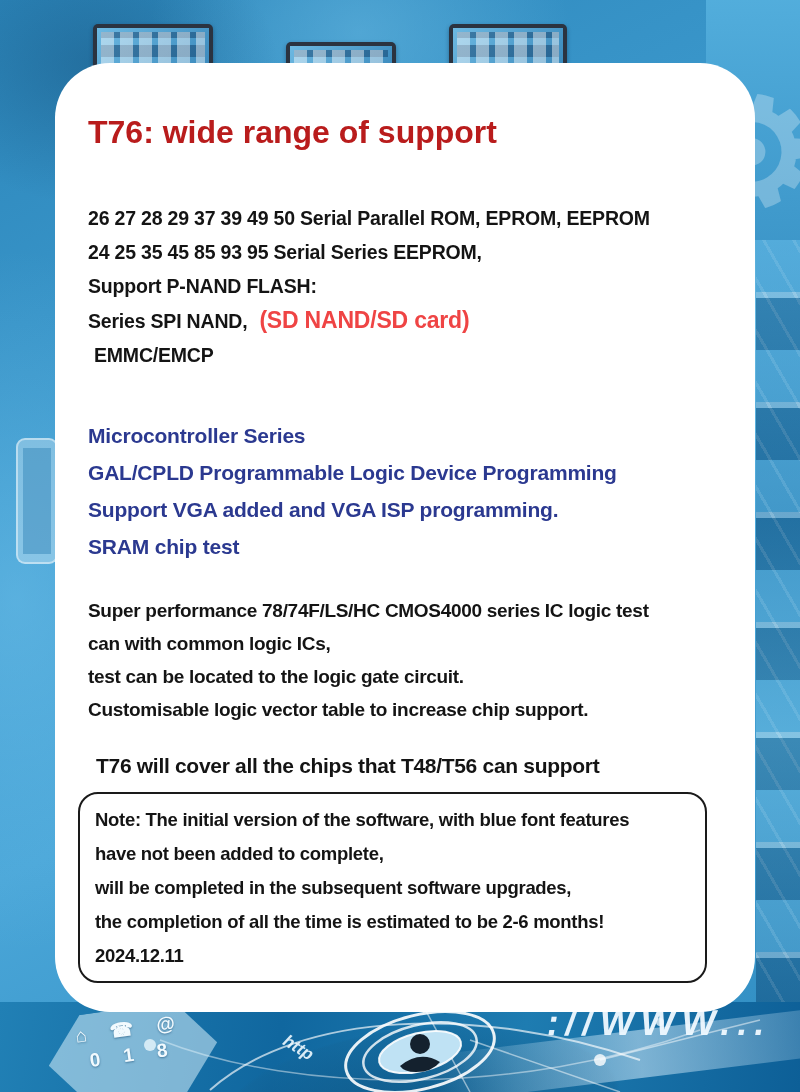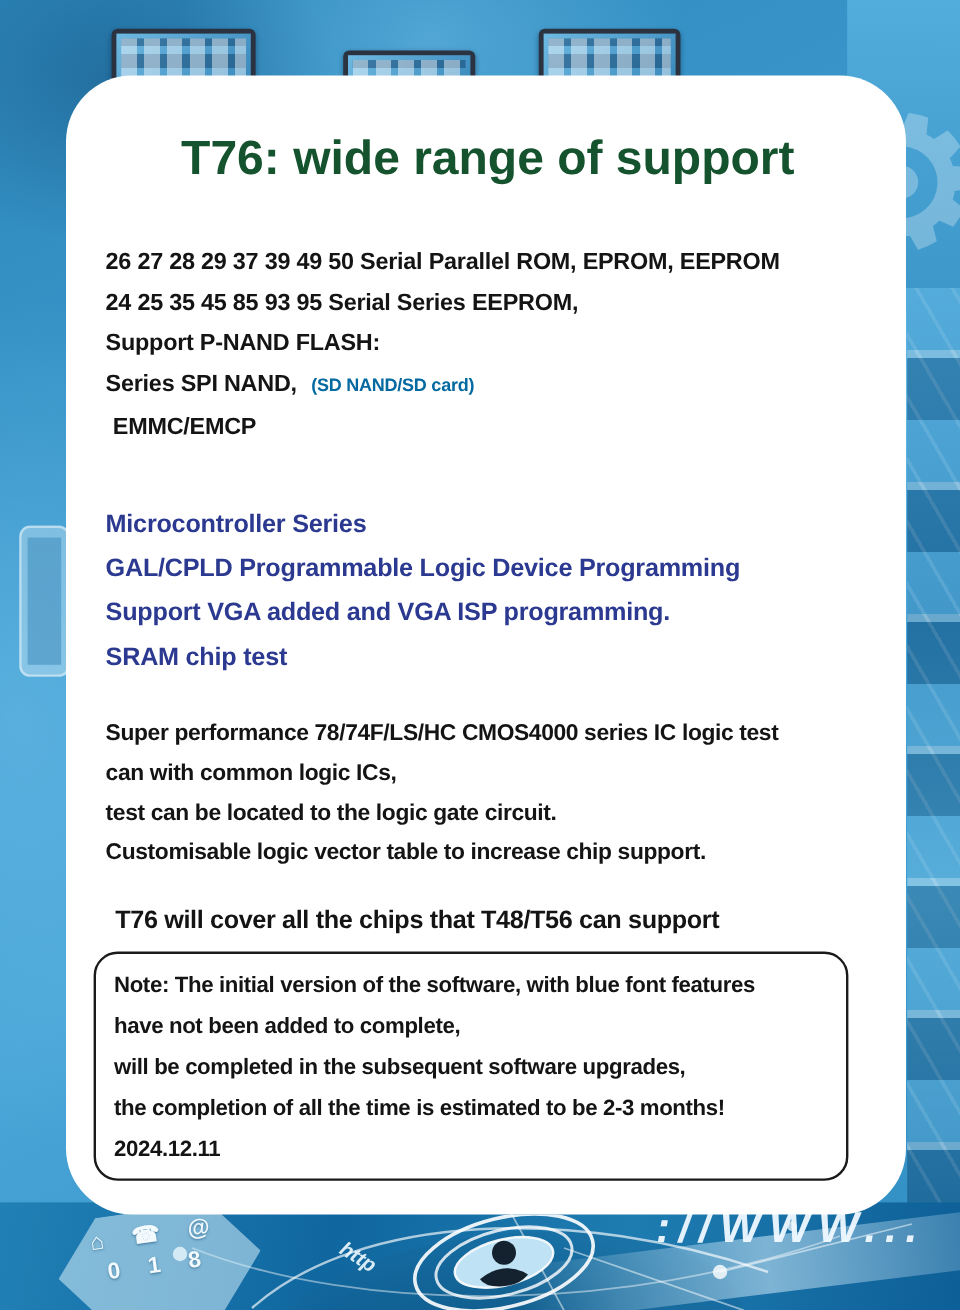--- a/index.html
+++ b/index.html
@@ -53,24 +53,24 @@
     text-align:center;padding-top:12px;line-height:26px;text-shadow:0 1px 2px rgba(10,60,100,.5);}
   .http{position:absolute;left:282px;top:1038px;color:rgba(240,250,255,.9);
     font-size:17px;font-style:italic;transform:rotate(32deg);}
   .www{position:absolute;right:28px;top:1002px;color:rgba(240,249,255,.95);
     font-size:36px;letter-spacing:7px;transform:skewX(-10deg);}
   .netlines{position:absolute;left:0;top:1000px;width:800px;height:92px;}
   .user-rings{position:absolute;left:340px;top:1012px;width:160px;height:80px;}
   
   .card{position:absolute;left:55px;top:63px;width:700px;height:949px;background:#ffffff;
     border-radius:55px;z-index:2;box-sizing:border-box;padding:44px 30px 0 33px;color:#141414;}
-  .title{margin:0;text-align:center;font-size:40px;line-height:50px;color:#14532d;letter-spacing:0;}
+  .title{margin:0;font-size:32px;line-height:50px;color:#b91c1c;letter-spacing:0;}
   .line{white-space:nowrap;}
   .sec-rom{margin-top:44px;font-size:19.5px;line-height:34px;letter-spacing:-0.2px;}
-  .blue-small{color:#0369a1;font-size:15px;margin-left:12px;}
+  .blue-small{color:#ef4444;font-size:23px;margin-left:12px;}
   .indent{padding-left:6px;}
   .sec-features{margin-top:45px;font-size:21px;line-height:37px;color:#2b3990;letter-spacing:-0.2px;}
   .sec-logic{margin-top:29px;font-size:19px;line-height:33px;letter-spacing:-0.3px;}
   .cover{margin-top:28px;padding-left:8px;font-size:21px;letter-spacing:-0.3px;white-space:nowrap;}
   .note{margin:14px 18px 0 -10px;border:2px solid #1a1a1a;border-radius:20px;
     padding:9px 12px 8px 15px;font-size:18.5px;line-height:34px;letter-spacing:-0.3px;}
 </style>
 </head>
 <body>
 
@@ -149,16 +149,16 @@
     <div class="line">test can be located to the logic gate circuit.</div>
     <div class="line">Customisable logic vector table to increase chip support.</div>
   </div>
 
   <div class="cover">T76 will cover all the chips that T48/T56 can support</div>
 
   <div class="note">
     <div class="line">Note: The initial version of the software, with blue font features</div>
     <div class="line">have not been added to complete,</div>
     <div class="line">will be completed in the subsequent software upgrades,</div>
-    <div class="line">the completion of all the time is estimated to be 2-3 months!</div>
+    <div class="line">the completion of all the time is estimated to be 2-6 months!</div>
     <div class="line">2024.12.11</div>
   </div>
 </div>
 
 </body></html>

